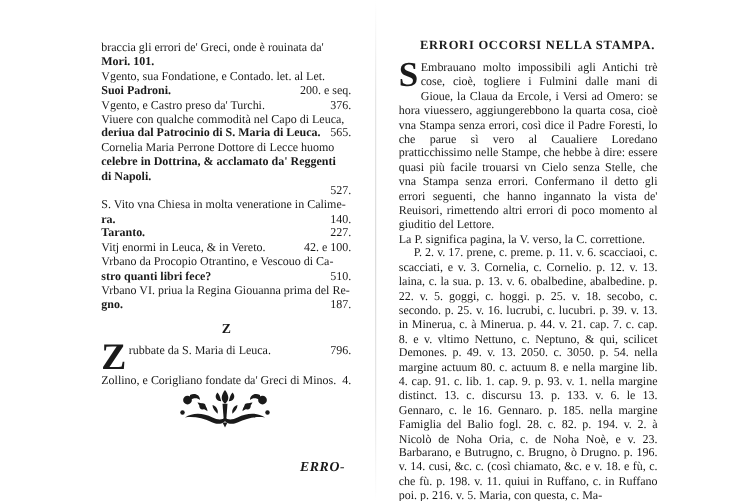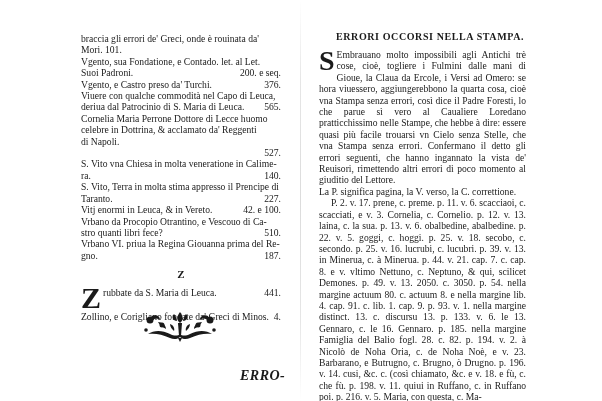--- a/index.html
+++ b/index.html
@@ -11,29 +11,29 @@
   .page-left { left:0; width:300px; }
   .page-right { left:301px; width:301px; }
   .gutter {
     position:absolute; left:300px; top:0; width:1px; height:401px;
     background:linear-gradient(to bottom, #ffffff 0%, #e6e6e6 20%, #dcdcdc 50%, #e6e6e6 80%, #ffffff 100%);
   }
   .left-col { position:absolute; left:81px; top:33px; width:200px; font-size:9.6px; line-height:11.4px; }
   .entry { position:relative; text-indent:-8px; padding-left:8px; }
   .entry .pg { float:right; text-indent:0; padding-left:4px; }
   .entry .ln { display:block; }
-  .entry .ln.cont { padding-left:0; }
+  .entry .ln.cont { padding-left:0;font-weight:bold; }
   .section-letter { text-align:center; font-size:11px; margin:8px 0 6px 0; font-weight:bold; }
   .dropcap-block { position:relative; padding-left:22px; min-height:24px; }
   .dropcap {
     position:absolute; left:0; top:-2px; font-size:30px; line-height:26px; font-weight:bold;
     font-family:"Liberation Serif", serif;
   }
   .ornament { position:absolute; left:140px; top:308px; width:80px; height:36px; }
-  .catchword-left { position:absolute; left:240px; top:368px; font-size:14px; font-weight:bold; font-style:italic; letter-spacing:0.5px; }
+  .catchword-left { position:absolute; left:240px; top:368px; font-size:11px; font-weight:bold; font-style:italic; letter-spacing:0.5px; }
   .right-title {
     position:absolute; left:336px; top:31px; font-size:10px; font-weight:bold; letter-spacing:0.6px;
   }
   .right-col { position:absolute; left:319px; top:49px; width:207px; font-size:9.6px; line-height:11.4px; text-align:justify; }
   .right-col p { margin:0; }
   .right-dropcap {
     float:left; font-size:28px; line-height:22px; font-weight:bold; margin:1px 2px 0 0;
   }
   .indent { text-indent:12px; }
 </style>
@@ -67,21 +67,20 @@
       <span class="ln cont">di Napoli.</span>
       <span class="pg">527.</span>
       <div style="clear:both"></div>
     </div>
     <div class="entry">
       <span class="ln">S. Vito vna Chiesa in molta veneratione in Calime-</span>
       <span class="pg">140.</span>
       <span class="ln cont">ra.</span>
     </div>
     <div class="entry">
-      <span class="ln">S. Vito, Terra in molta stima appresso il Prencipe di</span>
       <span class="pg">227.</span>
       <span class="ln cont">Taranto.</span>
     </div>
     <div class="entry">
       <span class="pg">42. e 100.</span>
       <span class="ln">Vitj enormi in Leuca, &amp; in Vereto.</span>
     </div>
     <div class="entry">
       <span class="ln">Vrbano da Procopio Otrantino, e Vescouo di Ca-</span>
       <span class="pg">510.</span>
@@ -90,21 +89,21 @@
     <div class="entry">
       <span class="ln">Vrbano VI. priua la Regina Giouanna prima del Re-</span>
       <span class="pg">187.</span>
       <span class="ln cont">gno.</span>
     </div>
 
     <div class="section-letter">Z</div>
 
     <div class="entry dropcap-block" style="text-indent:0;">
       <span class="dropcap">Z</span>
-      <span class="pg">441.</span>
+      <span class="pg">796.</span>
       <span class="ln">rubbate da S. Maria di Leuca.</span>
     </div>
     <div class="entry">
       <span class="pg">4.</span>
       <span class="ln">Zollino, e Corigliano fondate da' Greci di Minos.</span>
     </div>
   </div>
 
   <svg class="ornament" viewBox="0 0 80 36">
     <g fill="#1a1a1a">

